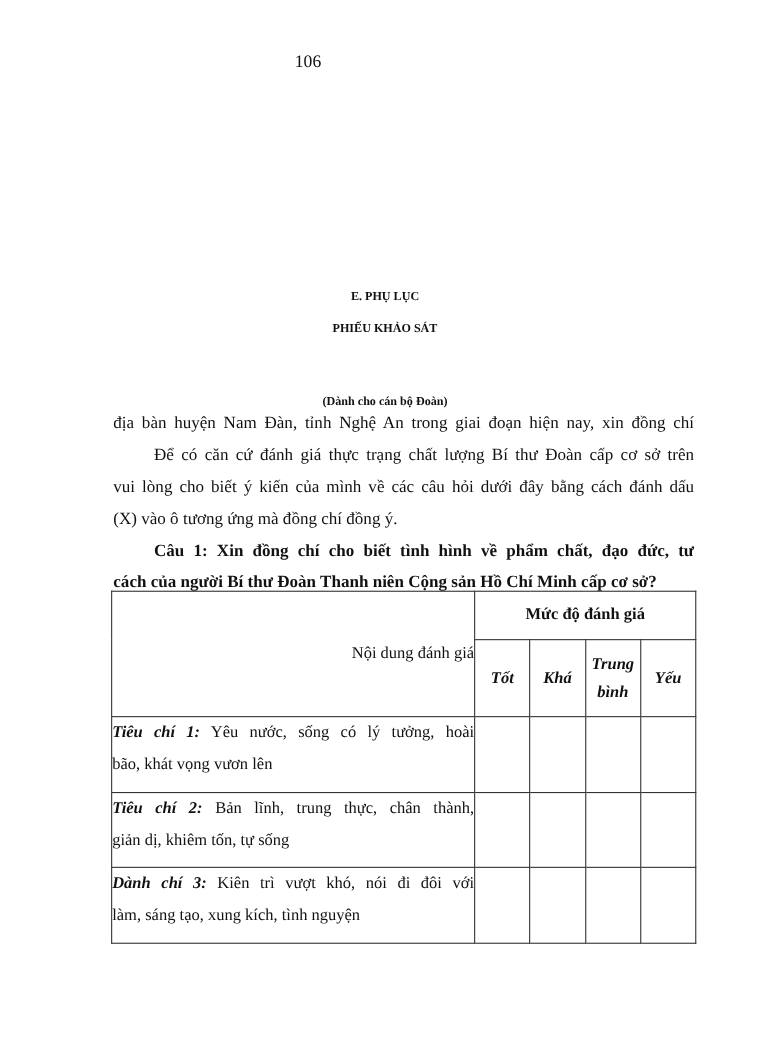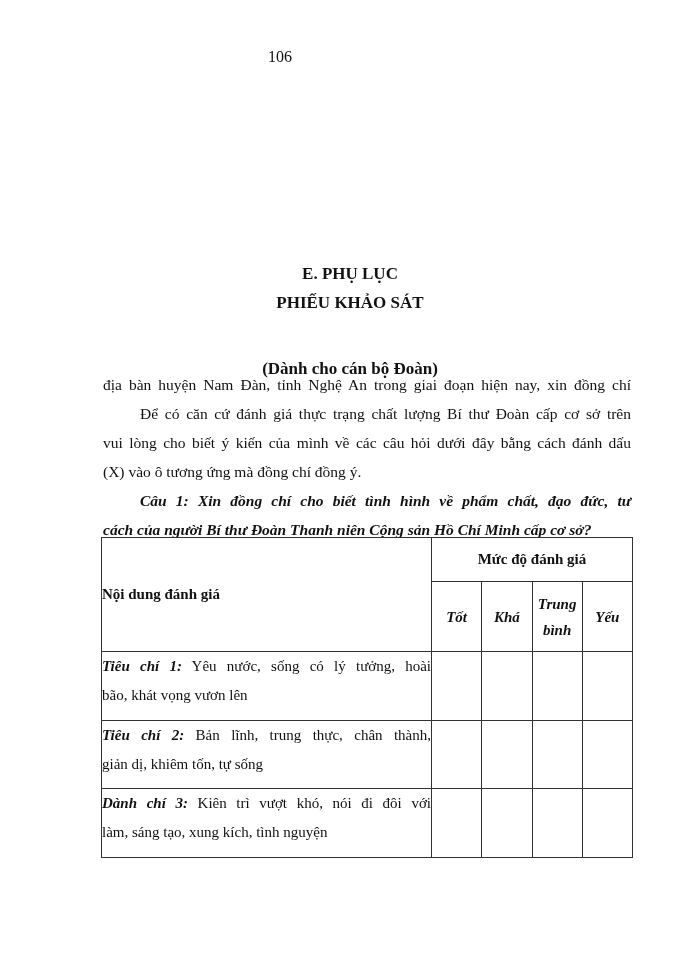--- a/index.html
+++ b/index.html
@@ -1,29 +1,29 @@
 <!DOCTYPE html>
 <html><head>
 <meta charset="utf-8">
 <style>
   html, body { margin:0; padding:0; background:#ffffff; }
   body { width:700px; height:960px; position:relative; overflow:hidden;
          font-family:"Liberation Serif", "DejaVu Serif", serif; color:#111; }
   .abs { position:absolute; }
   .pagenum { top:48px; left:0; width:560px; text-align:center; font-size:16px; }
-  .title { left:0; width:700px; text-align:center; font-weight:bold; font-size:17px; }
+  .title { left:0; width:700px; text-align:center; font-weight:bold; font-size:11px; }
   .para { left:103px; width:528px; font-size:15.5px; line-height:29px; text-align:justify; }
   .para .ln { display:block; text-align:justify; text-align-last:justify; white-space:nowrap; }
   .para .ln.last { text-align-last:left; }
   .para .ind { padding-left:37px; }
-  .q { font-weight:bold;font-style:italic; }
+  .q { font-weight:bold; }
   table.survey { position:absolute; left:101px; top:537px; width:532px; height:321px;
                  border-collapse:collapse; table-layout:fixed; font-size:15px; }
   table.survey td, table.survey th { border:1.3px solid #333; padding:0; }
-  th.content-h { width:329px; font-weight:bold; text-align:left; vertical-align:middle; }
+  th.content-h { width:329px; font-weight:normal; text-align:right; vertical-align:middle; }
   th.level-h { height:42px; font-weight:bold; text-align:center; }
   th.sub { height:68px; font-weight:bold; font-style:italic; text-align:center; line-height:26px; }
   td.crit { padding:3px 7px 0 6px; vertical-align:top; line-height:29px; text-align:justify; height:66px; }
   td.crit .ln { display:block; text-align:justify; text-align-last:justify; white-space:nowrap; }
   td.crit .ln.last { text-align-last:left; }
   td.crit b { font-style:italic; }
   td.box { }
 </style>
 </head>
 <body>

